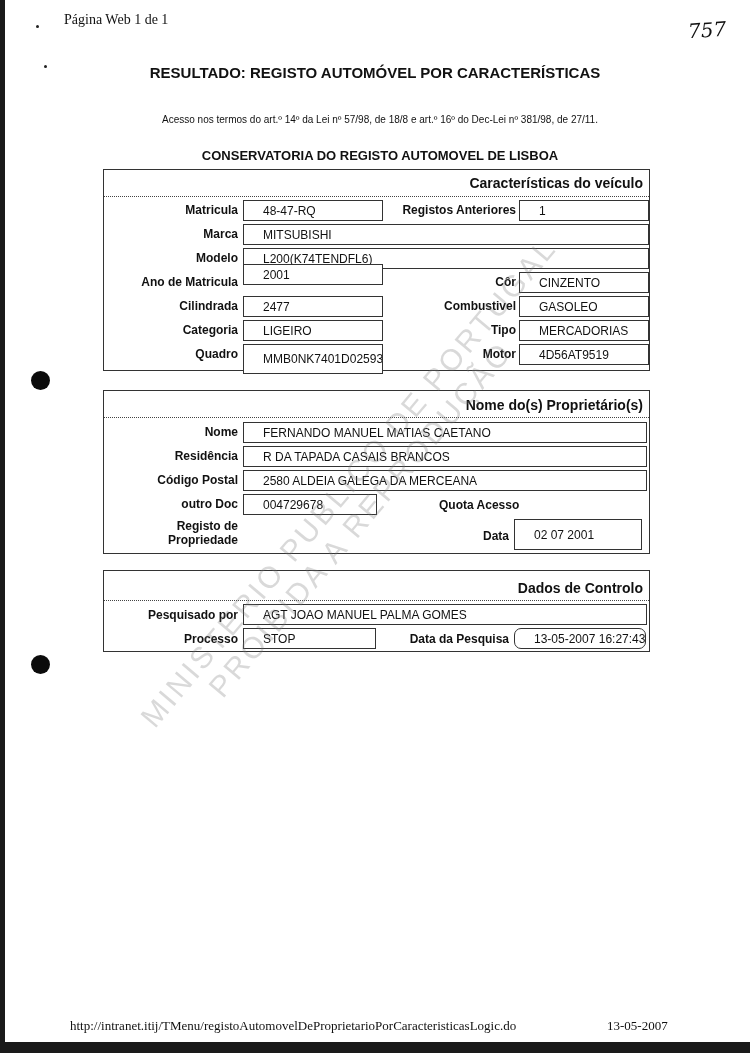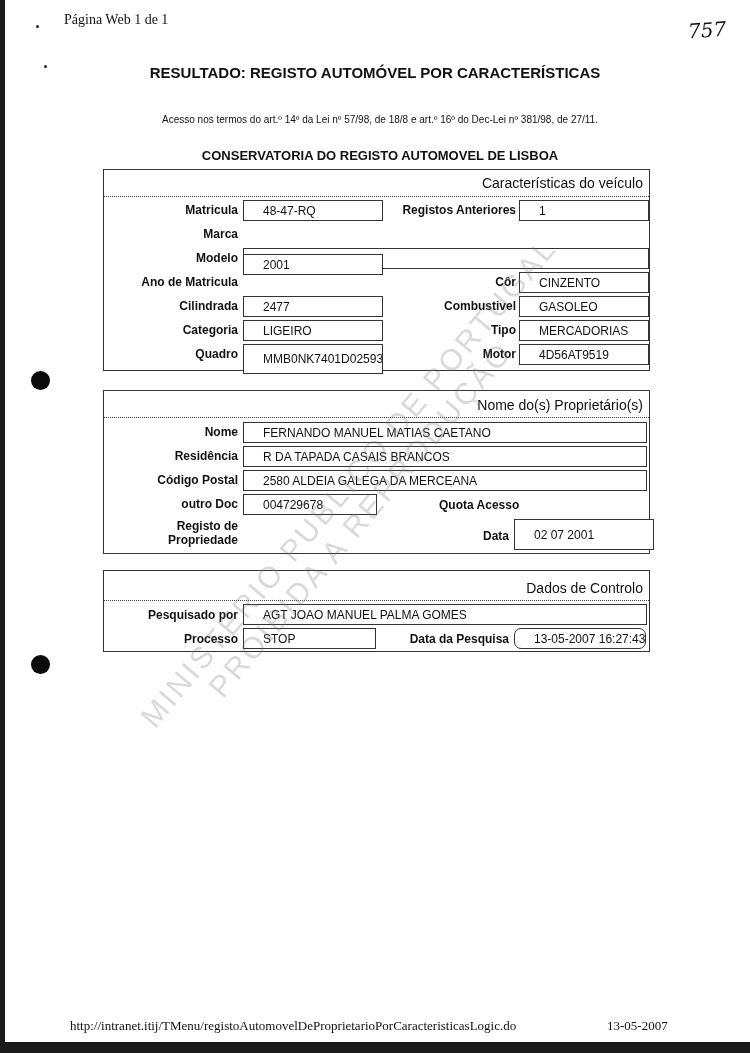--- a/index.html
+++ b/index.html
@@ -7,21 +7,21 @@
   .scan-left{position:absolute;left:0;top:0;width:5px;height:1053px;background:#1a1a1a;}
   .scan-bottom{position:absolute;left:0;top:1042px;width:750px;height:11px;background:#1a1a1a;}
   .punch{position:absolute;width:19px;height:19px;border-radius:50%;background:#0b0b0b;}
   .speck{position:absolute;width:3px;height:3px;border-radius:50%;background:#222;}
   .page-info{position:absolute;left:64px;top:12px;font-family:"Liberation Serif",serif;font-size:14px;}
   .handnote{position:absolute;left:688px;top:18px;font-family:"DejaVu Serif",serif;font-size:20px;font-style:italic;transform:rotate(-4deg);}
   .title{position:absolute;left:0;width:750px;top:64px;text-align:center;font-weight:bold;font-size:15px;}
   .legal{position:absolute;left:0;width:750px;top:114px;text-align:center;font-size:10px;padding-left:10px;box-sizing:border-box;}
   .office{position:absolute;left:0;width:750px;top:148px;text-align:center;font-weight:bold;font-size:13px;padding-left:10px;box-sizing:border-box;}
   .panel{position:absolute;left:103px;width:547px;border:1px solid #333;box-sizing:border-box;}
-  .panel-title{position:absolute;right:6px;font-weight:normal;font-size:14px;}
+  .panel-title{position:absolute;right:6px;font-weight:bold;font-size:14px;}
   .dotline{position:absolute;left:0;right:0;border-top:1px dotted #444;}
   .lbl{position:absolute;font-weight:bold;font-size:12px;text-align:right;line-height:14px;}
   .fld{position:absolute;border:1px solid #333;font-size:12px;box-sizing:border-box;padding-left:19px;display:flex;align-items:center;white-space:nowrap;overflow:hidden;background:#fff;}
   .watermark{position:absolute;font-size:30px;color:rgba(120,120,120,0.28);letter-spacing:3px;white-space:nowrap;transform-origin:left bottom;pointer-events:none;}
   .footer-url{position:absolute;left:70px;top:1018px;font-family:"Liberation Serif",serif;font-size:13px;}
   .footer-date{position:absolute;left:607px;top:1018px;font-family:"Liberation Serif",serif;font-size:13px;}
 </style>
 </head>
 <body>
 
@@ -42,26 +42,27 @@
 <div class="panel" style="top:169px;height:202px;">
   <div class="panel-title" style="top:5px;">Características do veículo</div>
   <div class="dotline" style="top:26px;"></div>
 
   <div class="lbl" style="right:411px;top:33px;">Matricula</div>
   <div class="fld" style="left:139px;top:30px;width:140px;height:21px;">48-47-RQ</div>
   <div class="lbl" style="right:133px;top:33px;">Registos Anteriores</div>
   <div class="fld" style="left:415px;top:30px;width:130px;height:21px;">1</div>
 
   <div class="lbl" style="right:411px;top:57px;">Marca</div>
+  <div class="fld" style="left:139px;top:54px;width:406px;height:21px;">MITSUBISHI</div>
 
   <div class="lbl" style="right:411px;top:81px;">Modelo</div>
   <div class="fld" style="left:139px;top:78px;width:406px;height:21px;">L200(K74TENDFL6)</div>
 
   <div class="lbl" style="right:411px;top:105px;">Ano de Matricula</div>
-  <div class="fld" style="left:139px;top:84px;width:140px;height:21px;">2001</div>
+  <div class="fld" style="left:139px;top:94px;width:140px;height:21px;">2001</div>
   <div class="lbl" style="right:133px;top:105px;">Côr</div>
   <div class="fld" style="left:415px;top:102px;width:130px;height:21px;">CINZENTO</div>
 
   <div class="lbl" style="right:411px;top:129px;">Cilindrada</div>
   <div class="fld" style="left:139px;top:126px;width:140px;height:21px;">2477</div>
   <div class="lbl" style="right:133px;top:129px;">Combustivel</div>
   <div class="fld" style="left:415px;top:126px;width:130px;height:21px;">GASOLEO</div>
 
   <div class="lbl" style="right:411px;top:153px;">Categoria</div>
   <div class="fld" style="left:139px;top:150px;width:140px;height:21px;">LIGEIRO</div>
@@ -89,21 +90,21 @@
 
   <div class="lbl" style="right:411px;top:106px;">outro Doc</div>
   <div class="fld" style="left:139px;top:103px;width:134px;height:21px;">004729678</div>
   <div class="lbl" style="left:335px;top:107px;text-align:left;">Quota Acesso</div>
 
   <div class="lbl" style="right:411px;top:128px;">
     <div>Registo de</div>
     <div>Propriedade</div>
   </div>
   <div class="lbl" style="right:140px;top:138px;">Data</div>
-  <div class="fld" style="left:410px;top:128px;width:140px;height:31px;">02 07 2001</div>
+  <div class="fld" style="left:410px;top:128px;width:128px;height:31px;">02 07 2001</div>
 </div>
 
 <div class="panel" style="top:570px;height:82px;">
   <div class="panel-title" style="top:9px;">Dados de Controlo</div>
   <div class="dotline" style="top:29px;"></div>
 
   <div class="lbl" style="right:411px;top:37px;">Pesquisado por</div>
   <div class="fld" style="left:139px;top:33px;width:404px;height:21px;">AGT JOAO MANUEL PALMA GOMES</div>
 
   <div class="lbl" style="right:411px;top:61px;">Processo</div>

